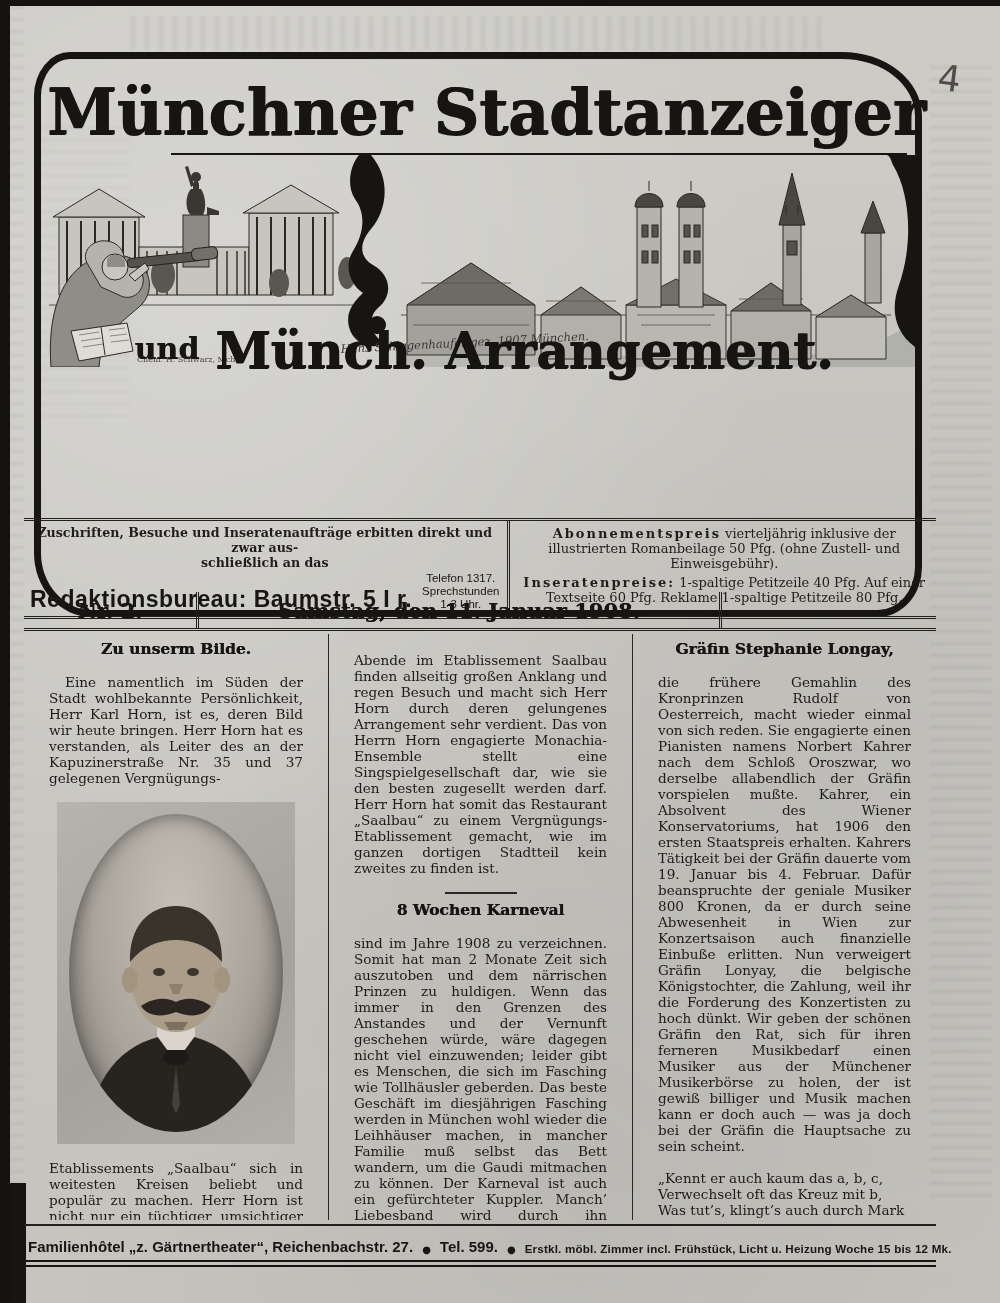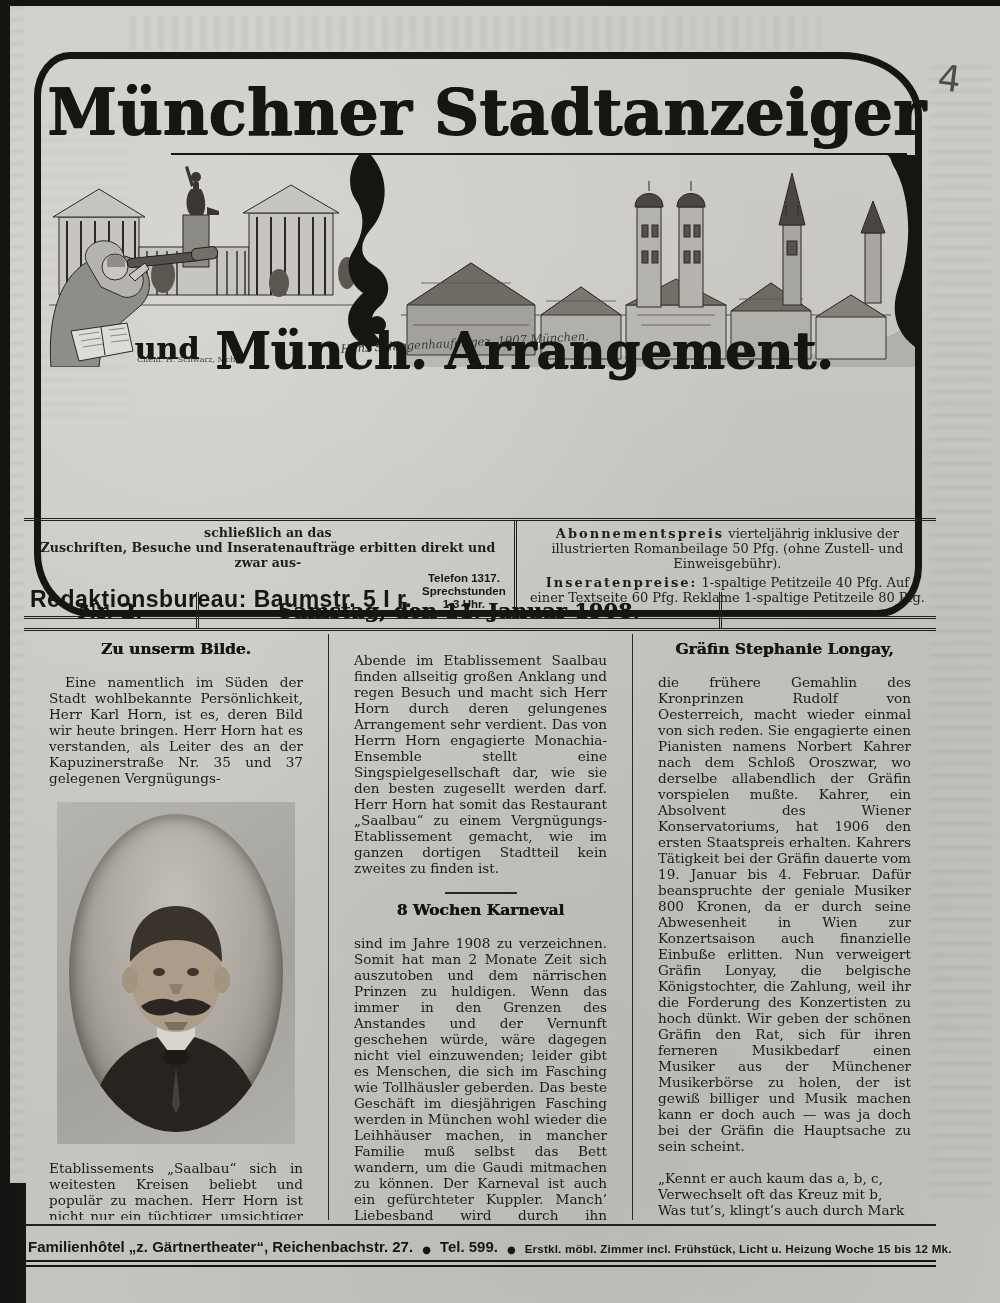--- a/index.html
+++ b/index.html
@@ -50,21 +50,21 @@
     position:absolute;left:14px;top:512px;width:912px;box-sizing:border-box;
     border-top:3px double #22201d;border-bottom:3px double #22201d;
     display:grid;grid-template-columns:1fr 1fr;background:transparent;
   }
   .info-left{border-right:3px double #22201d;padding:4px 8px 3px 6px;}
   .info-right{padding:5px 8px 4px 10px;}
   .info-small{font-size:12.6px;line-height:15px;text-align:center;font-weight:bold;color:#201e1a;}
   .bureau-line{display:flex;align-items:flex-end;gap:10px;margin-top:2px;}
   .bureau-main{font-family:"Liberation Sans",sans-serif;font-weight:bold;font-size:23px;
     letter-spacing:.5px;white-space:nowrap;color:#181613;}
-  .bureau-side{font-family:"Liberation Sans",sans-serif;font-weight:bold;font-size:11.5px;
+  .bureau-side{font-family:"Liberation Sans",sans-serif;font-weight:normal;font-size:11.5px;
     line-height:13px;text-align:center;padding-bottom:2px;color:#181613;}
   .info-para{font-size:13px;line-height:15px;text-align:center;color:#201e1a;margin:0 0 4px;}
   .info-para .lead{letter-spacing:2px;font-weight:bold;}
 
   
   .dateline{
     position:absolute;left:14px;top:586px;width:912px;box-sizing:border-box;
     border-bottom:3px double #22201d;
     display:grid;grid-template-columns:172px 1fr 214px;
   }
@@ -262,22 +262,22 @@
 
     <div class="subtitle-row">
       <span class="subtitle-prefix">und</span>
       <span class="subtitle-main">Münch. Arrangement.</span>
     </div>
 
   </div>
 
   <div class="info-band">
     <div class="info-left">
+      <div class="info-small">Zuschriften, Besuche und Inseratenaufträge erbitten direkt und zwar aus-</div>
       <div class="info-small">schließlich an das</div>
-      <div class="info-small">Zuschriften, Besuche und Inseratenaufträge erbitten direkt und zwar aus-</div>
       <div class="bureau-line">
         <span class="bureau-main">Redaktionsbureau: Baumstr. 5 I r.</span>
         <span class="bureau-side">
           <span>Telefon 1317.</span><br>
           <span>Sprechstunden 1-3 Uhr.</span>
         </span>
       </div>
     </div>
     <div class="info-right">
       <p class="info-para"><span class="lead">Abonnementspreis</span><span> vierteljährig inklusive der illustrierten Romanbeilage 50 Pfg. (ohne Zustell- und Einweisgebühr).</span></p>

